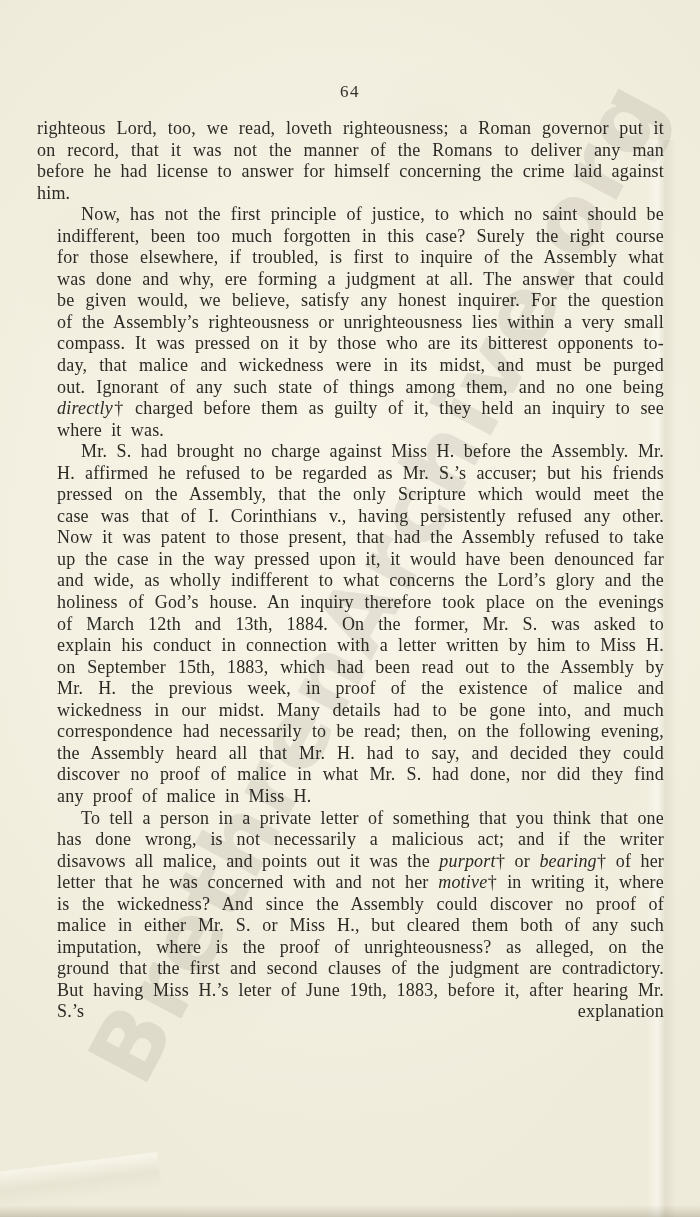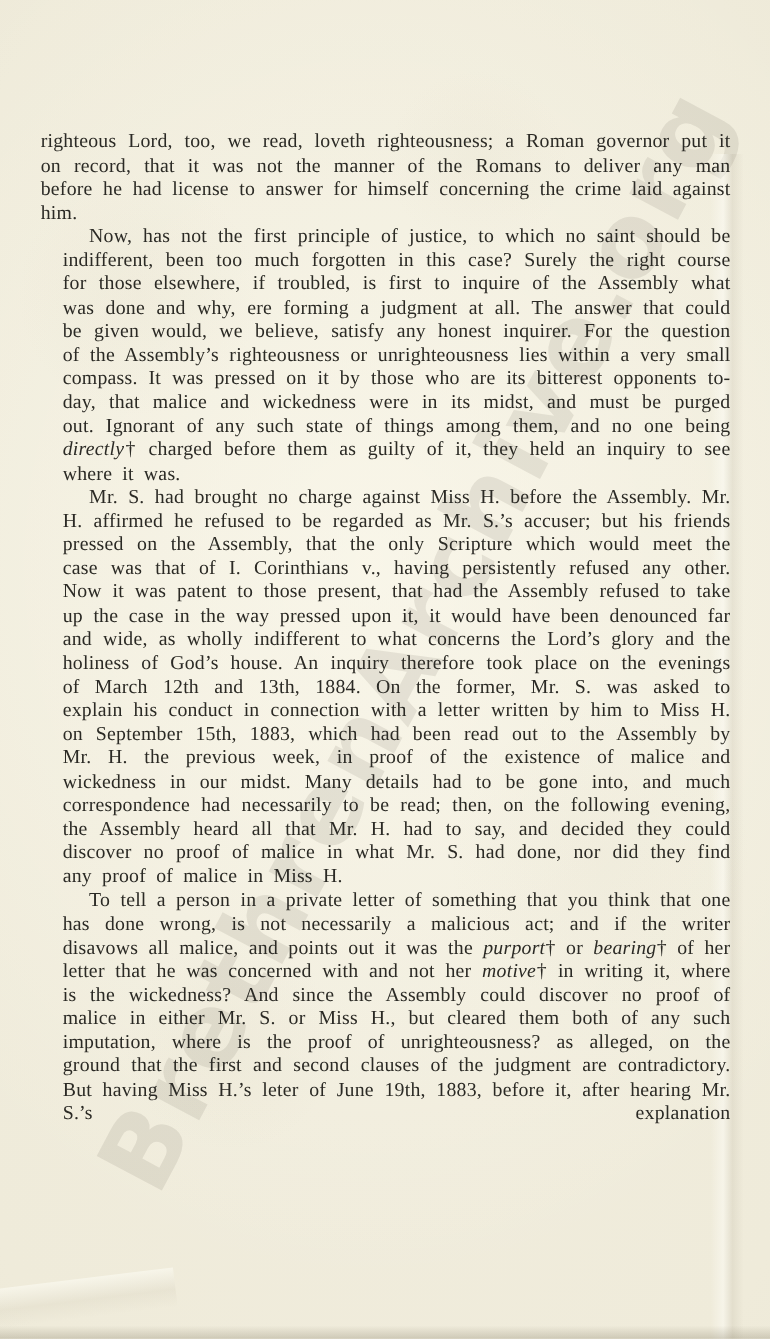--- a/index.html
+++ b/index.html
@@ -112,20 +112,21 @@
   .it { font-style: italic; }
 </style>
 </head>
 <body>
 
 <div class="page">
   <div class="mottle"></div>
   <div class="watermark">BrethrenArchive.org</div>
   <div class="crease-right"></div>
   <div class="crease-bottom-left"></div>
+  <div class="pagenum">64</div>
   <div class="text">
       <p class="para"><span>righteous Lord, too, we read, loveth righteousness; a Roman governor put it on record, that it was not the manner of the Romans to deliver any man before he had license to answer for himself concerning the crime laid against him.</span></p>
       <p class="para indent"><span>Now, has not the first principle of justice, to which no saint should be indifferent, been too much forgotten in this case? Surely the right course for those elsewhere, if troubled, is first to inquire of the Assembly what was done and why, ere forming a judgment at all.  The answer that could be given would, we believe, satisfy any honest inquirer.  For the question of the Assembly’s righteousness or unrighteousness lies within a very small compass.  It was pressed on it by those who are its bitterest opponents to-day, that malice and wickedness were in its midst, and must be purged out.  Ignorant of any such state of things among them, and no one being </span><span class="it">directly</span><span>† charged before them as guilty of it, they held an inquiry to see where it was.</span></p>
       <p class="para indent"><span>Mr. S. had brought no charge against Miss H. before the Assembly.  Mr. H. affirmed he refused to be regarded as Mr. S.’s accuser; but his friends pressed on the Assembly, that the only Scripture which would meet the case was that of I. Corinthians v., having persistently refused any other.   Now it was patent to those present, that had the Assembly refused to take up the case in the way pressed upon it, it would have been denounced far and wide, as wholly indifferent to what concerns the Lord’s glory and the holiness of God’s house.  An inquiry therefore took place on the evenings of March 12th and 13th, 1884.  On the former, Mr. S. was asked to explain his conduct in connection with a letter written by him to Miss H. on September 15th, 1883, which had been read out to the Assembly by Mr. H. the previous week, in proof of the existence of malice and wickedness in our midst.  Many details had to be gone into, and much correspondence had necessarily to be read; then, on the following evening, the Assembly heard all that Mr. H. had to say, and decided they could discover no proof of malice in what Mr. S. had done, nor did they find any proof of malice in Miss H.</span></p>
       <p class="para indent last"><span>To tell a person in a private letter of something that you think that one has done wrong, is not necessarily a malicious act; and if the writer disavows all malice, and points out it was the </span><span class="it">purport</span><span>† or </span><span class="it">bearing</span><span>† of her letter that he was concerned with and not her </span><span class="it">motive</span><span>† in writing it, where is the wickedness?  And since the Assembly could discover no proof of malice in either Mr. S. or Miss H., but cleared them both of any such imputation, where is the proof of unrighteousness? as alleged, on the ground that the first and second clauses of the judgment are contradictory.  But having Miss H.’s leter of June 19th, 1883, before it, after hearing Mr. S.’s explanation</span></p>
     </div>
   <div class="bottom-edge"></div>
 </div>
 
 </body></html>

